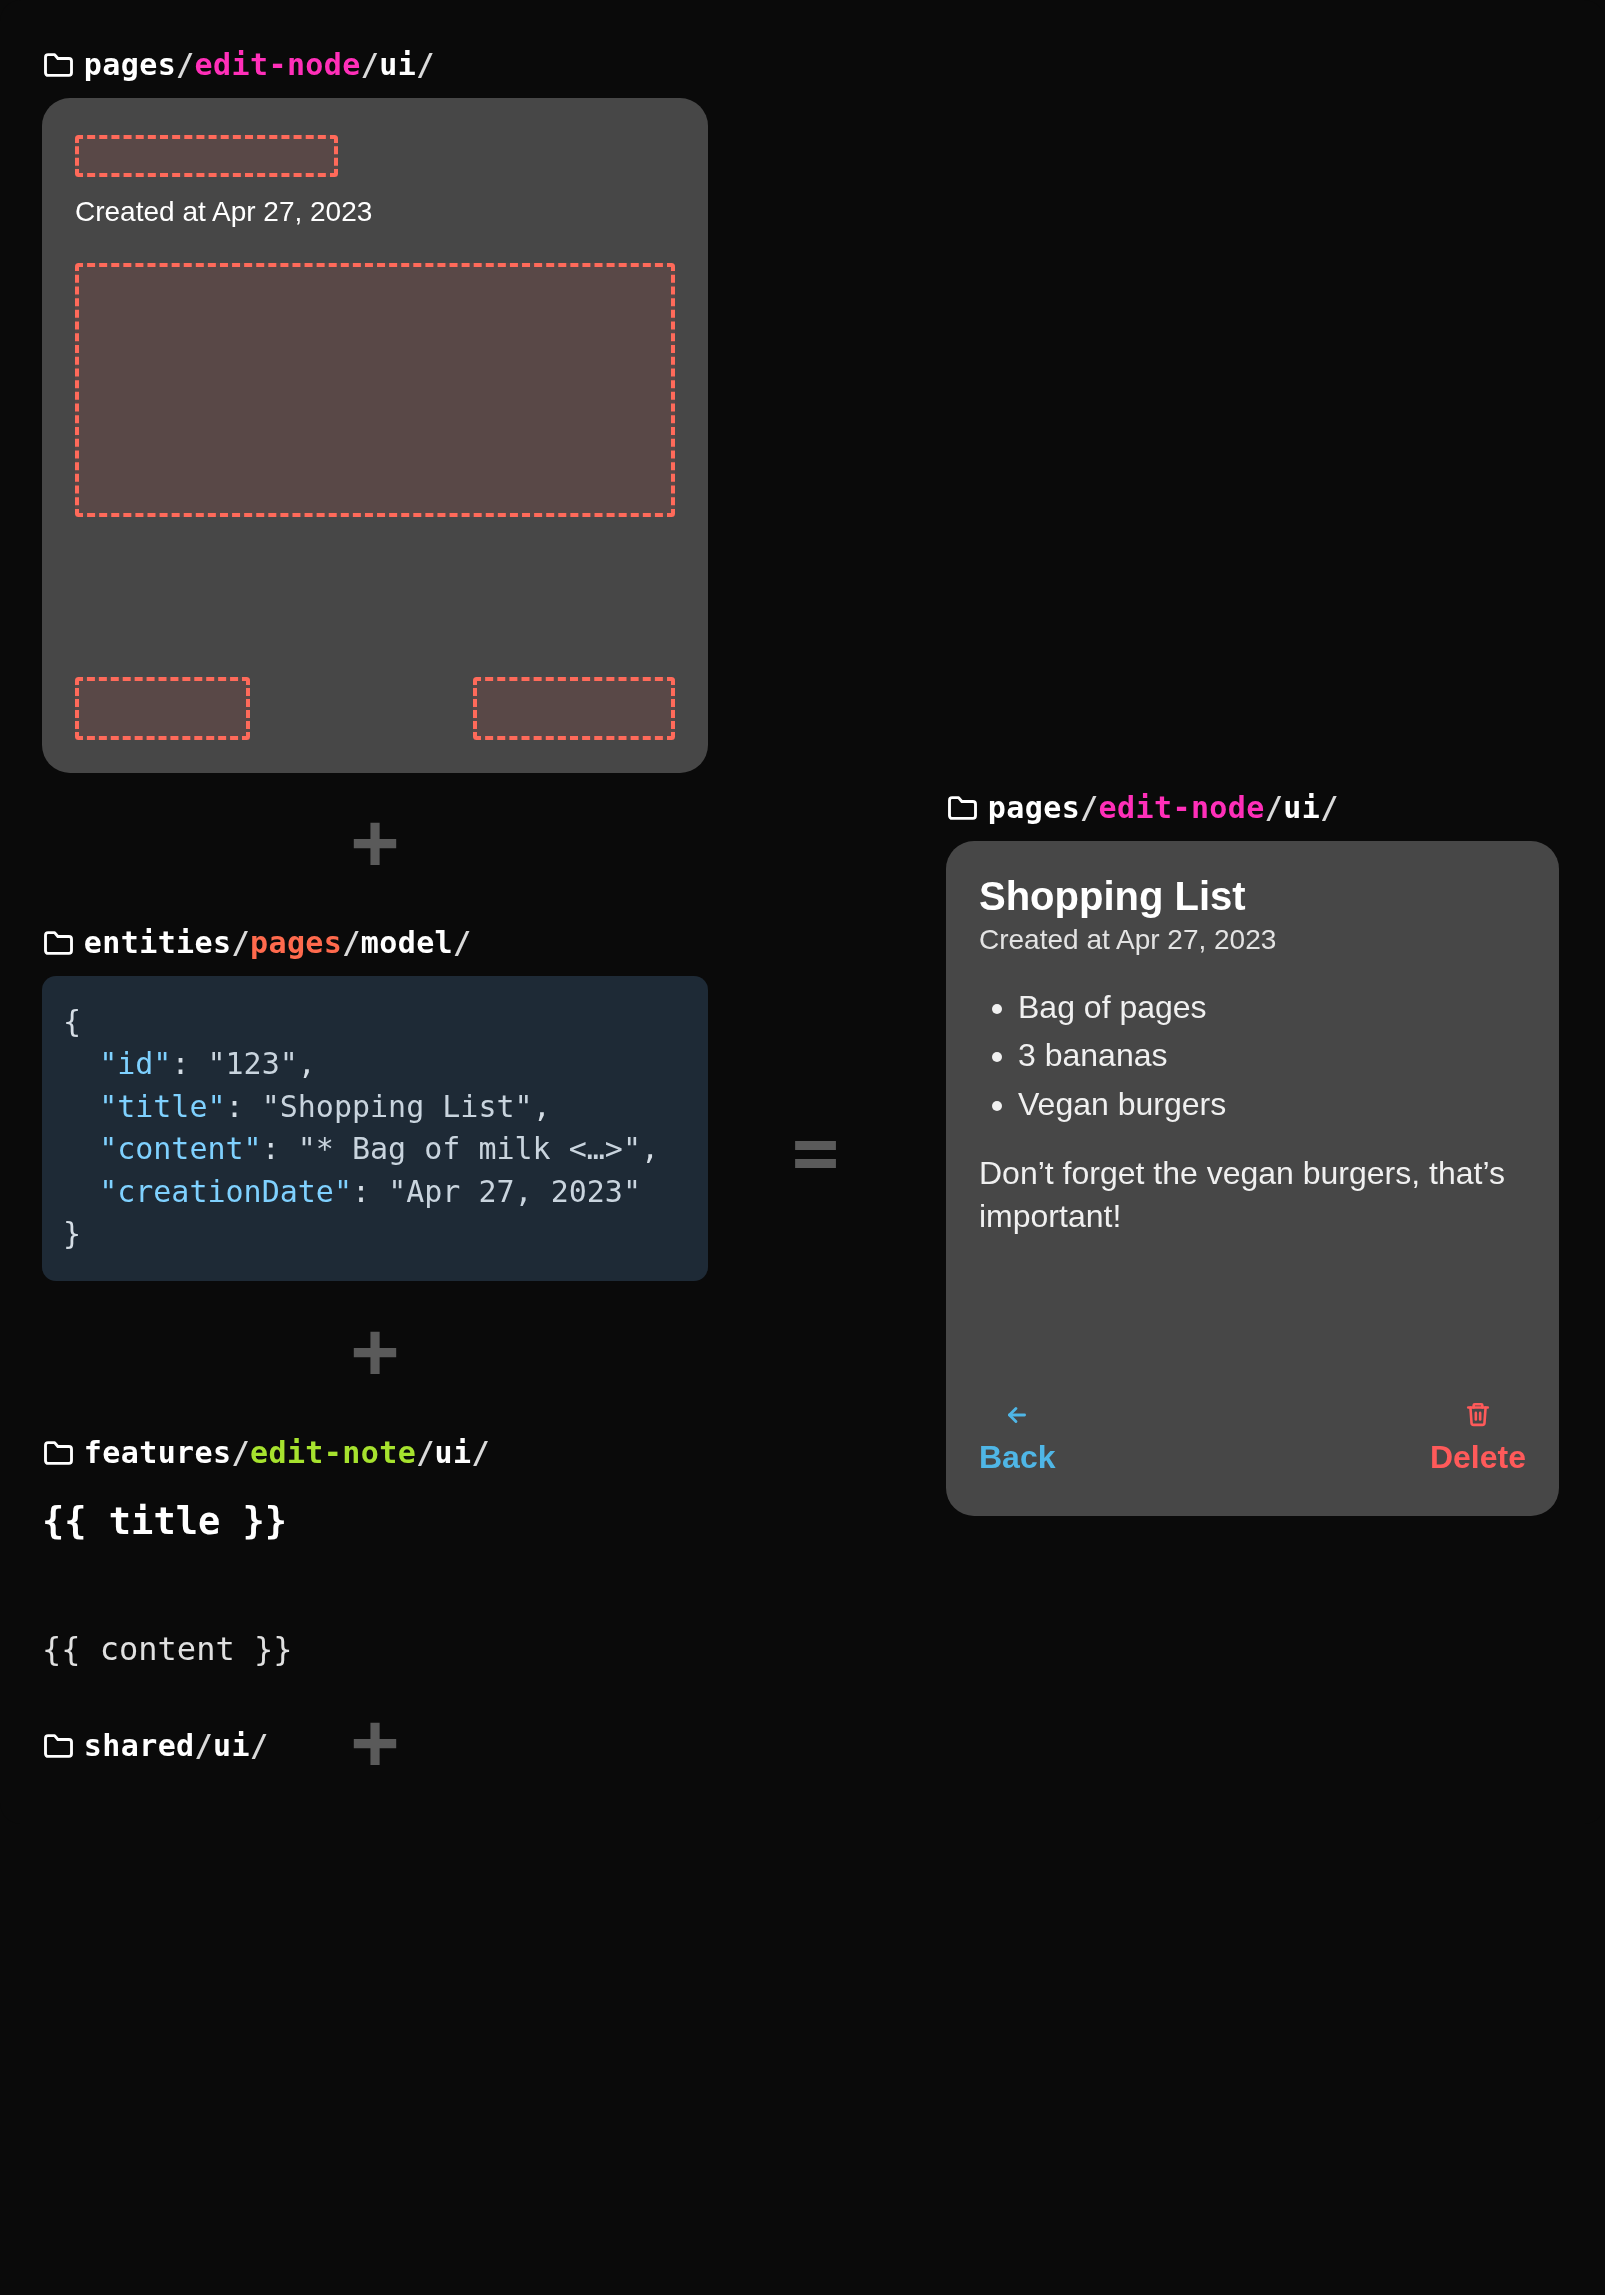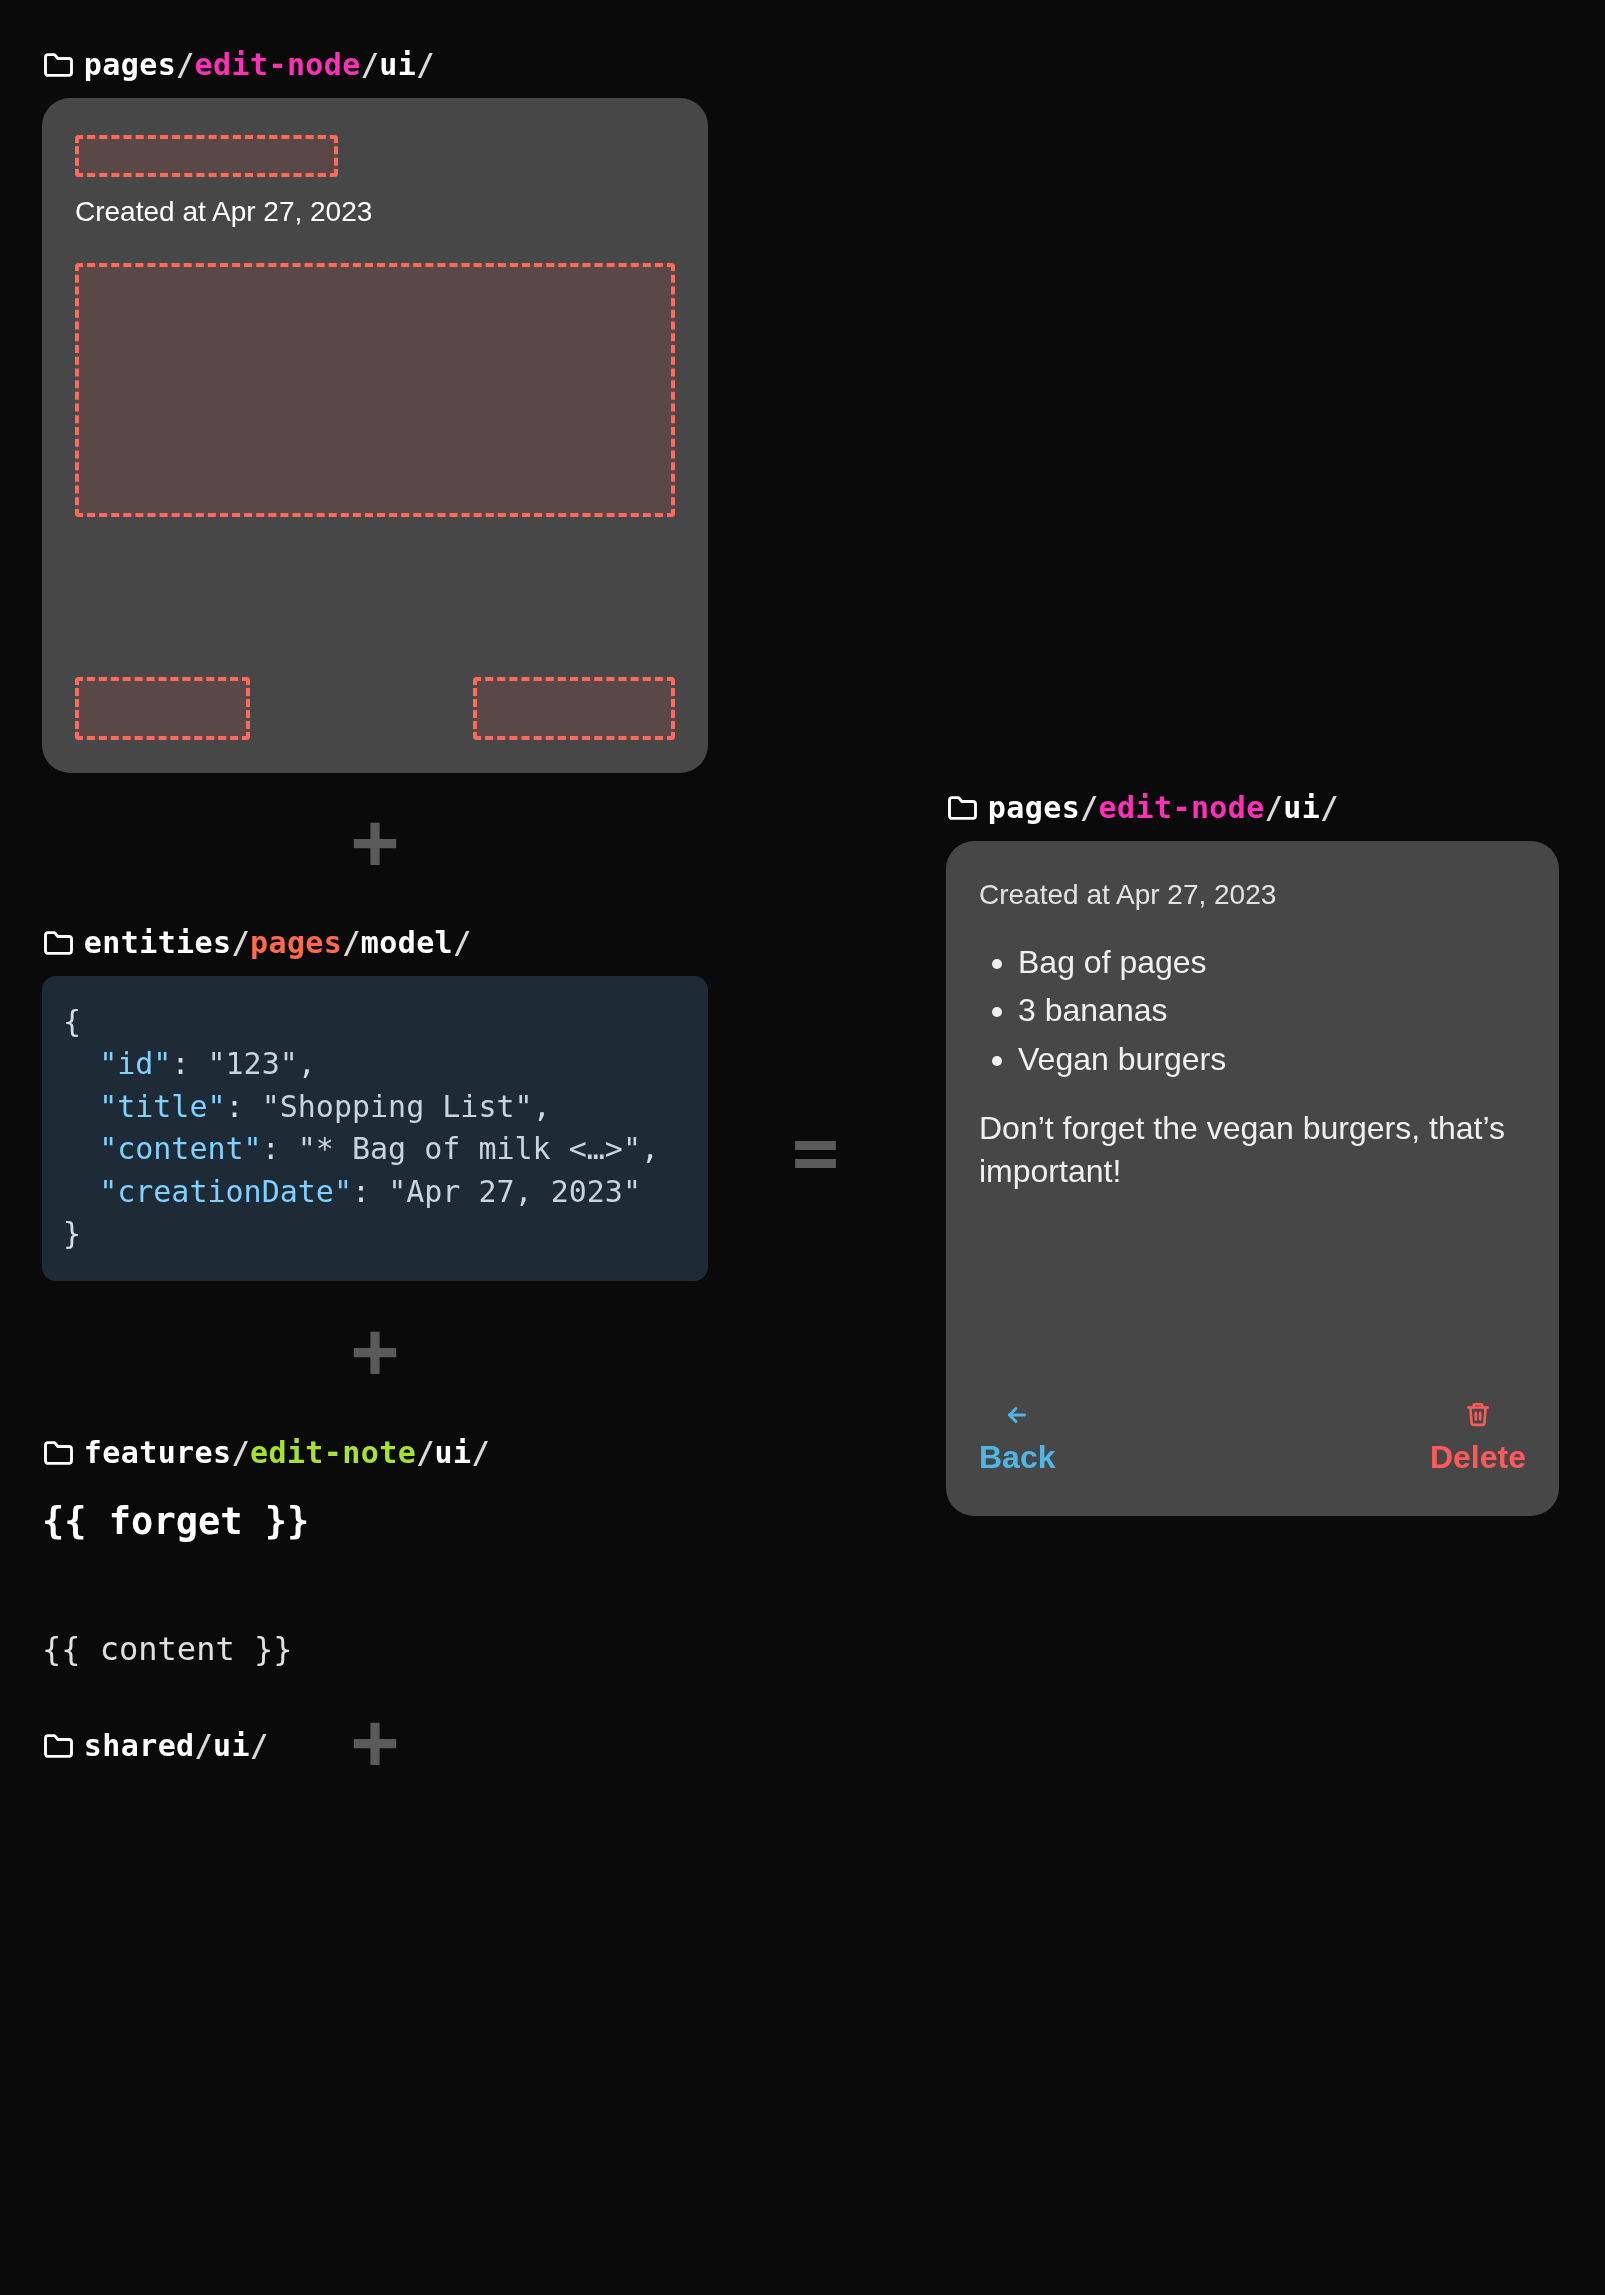--- a/index.html
+++ b/index.html
@@ -224,21 +224,21 @@
 
   <div id="path-features-edit" class="left-col abs path">
     <span class="folder-icon">
       <svg width="33" height="26" viewBox="0 0 24 20" fill="none" stroke="#fff" stroke-width="2.2" stroke-linejoin="round">
           <path d="M2 4a2 2 0 0 1 2-2h5l2.5 3H20a2 2 0 0 1 2 2v9a2 2 0 0 1-2 2H4a2 2 0 0 1-2-2V4z"></path>
         </svg>
     </span>
     <span><span class="seg-white">features</span><span class="slash">/</span><span class="seg-green">edit-note</span><span class="slash">/</span><span class="seg-white">ui</span><span class="slash">/</span></span>
   </div>
 
-  <div id="mustache-title" class="left-col abs mustache">{{ forget }}</div>
+  <div id="mustache-title" class="left-col abs mustache">{{ title }}</div>
   <div id="mustache-content" class="left-col abs mustache body">{{ content }}</div>
 
   <div id="plus3" class="abs glyph">+</div>
 
   <div id="path-shared-ui" class="left-col abs path">
     <span class="folder-icon">
       <svg width="33" height="26" viewBox="0 0 24 20" fill="none" stroke="#fff" stroke-width="2.2" stroke-linejoin="round">
           <path d="M2 4a2 2 0 0 1 2-2h5l2.5 3H20a2 2 0 0 1 2 2v9a2 2 0 0 1-2 2H4a2 2 0 0 1-2-2V4z"></path>
         </svg>
     </span>
@@ -280,20 +280,21 @@
   <div id="path-pages-right" class="right-col abs path">
     <span class="folder-icon">
       <svg width="33" height="26" viewBox="0 0 24 20" fill="none" stroke="#fff" stroke-width="2.2" stroke-linejoin="round">
           <path d="M2 4a2 2 0 0 1 2-2h5l2.5 3H20a2 2 0 0 1 2 2v9a2 2 0 0 1-2 2H4a2 2 0 0 1-2-2V4z"></path>
         </svg>
     </span>
     <span><span class="seg-white">pages</span><span class="slash">/</span><span class="seg-pink">edit-node</span><span class="slash">/</span><span class="seg-white">ui</span><span class="slash">/</span></span>
   </div>
 
   <div id="card-result" class="right-col abs card">
+    <div class="result-title">Shopping List</div>
     <div class="result-sub">Created at Apr 27, 2023</div>
 
     <ul class="result-list">
       <li>Bag of pages</li>
       <li>3 bananas</li>
       <li>Vegan burgers</li>
     </ul>
 
     <div class="result-para">Don’t forget the vegan burgers, that’s important!</div>
 

